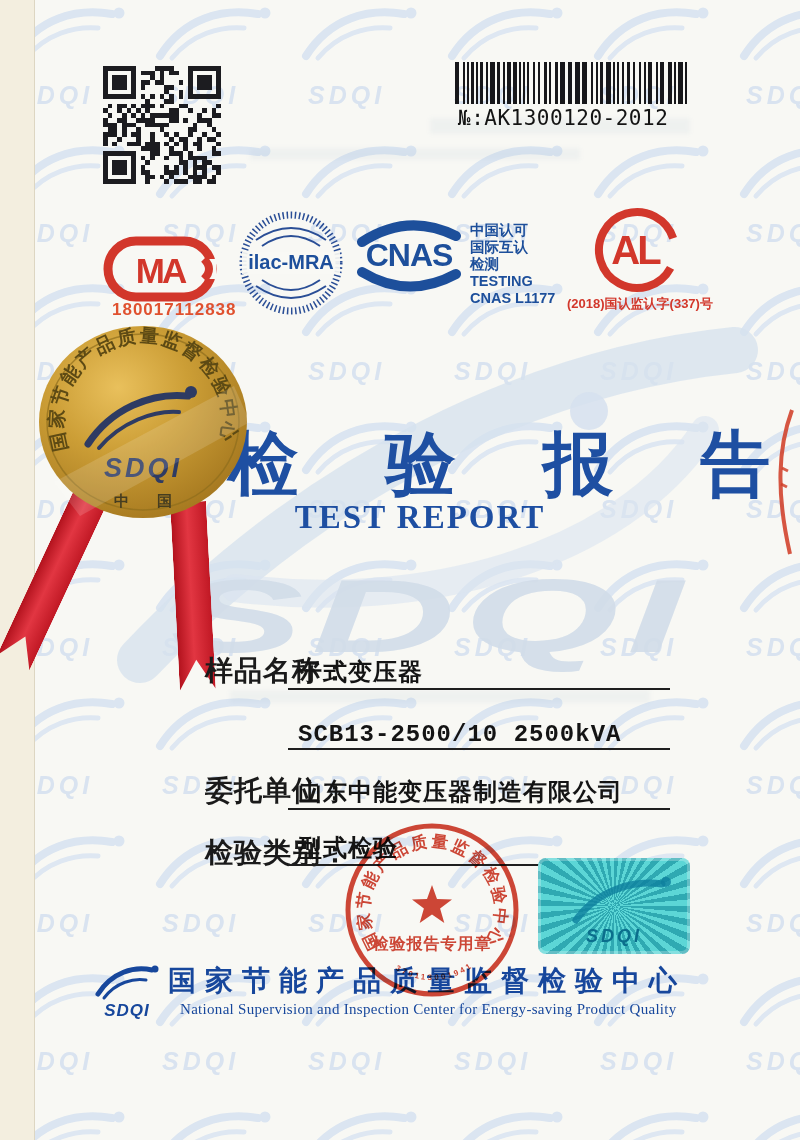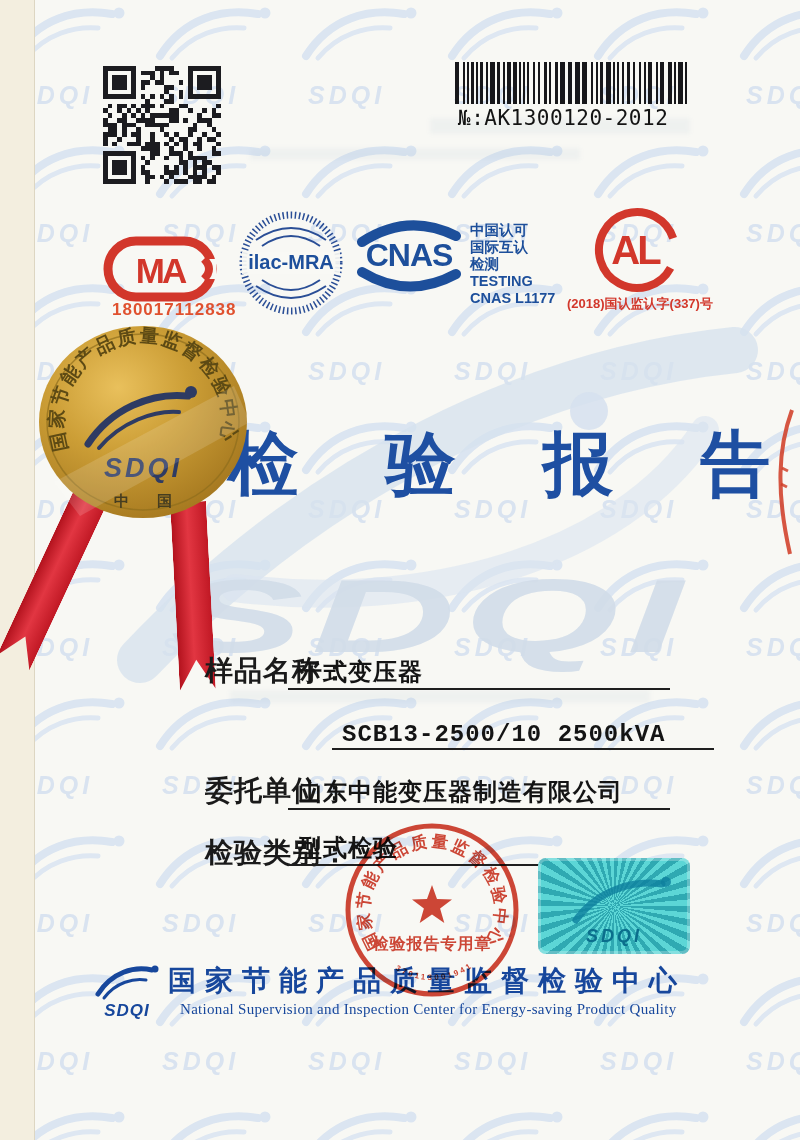--- a/index.html
+++ b/index.html
@@ -810,27 +810,28 @@
     </text>
     <path d="M52,120 C75,85 115,68 152,72" stroke="#2e3b63" stroke-width="7" fill="none" stroke-linecap="round"></path>
     <path d="M63,124 C85,98 118,86 143,88" stroke="#2e3b63" stroke-width="4" fill="none" stroke-linecap="round"></path>
     <circle cx="155" cy="68" r="6" fill="#2e3b63"></circle>
     <text x="107" y="153" text-anchor="middle" font-size="27" font-weight="900" font-style="italic" fill="#2e3b63" letter-spacing="3">SDQI</text>
     <text x="113" y="182" text-anchor="middle" font-size="15" font-weight="700" fill="#463d20" letter-spacing="12">中 国</text>
     <path d="M18,158 L198,62 L214,98 L44,192 Z" fill="#ffffff" opacity=".14"></path>
   </svg>
 
   <div id="title-cn" class="abs">检 验 报 告</div>
+  <div id="title-en" class="abs">TEST REPORT</div>
 
   <div class="field-label" style="top:652px;">样品名称：</div>
   <div class="field-line" style="top:652px;">
       <span>干式变压器</span>
     </div>
 
-  <div class="field-line" style="top:712px;margin-left:44px;">
+  <div class="field-line" style="top:712px;">
       <span>SCB13-2500/10 2500kVA</span>
     </div>
 
   <div class="field-label" style="top:772px;">委托单位：</div>
   <div class="field-line" style="top:772px;">
       <span>山东中能变压器制造有限公司</span>
     </div>
 
   <div class="field-label" style="top:834px;">检验类别：</div>
   <div class="field-line" style="top:792px;margin-top:36px;">

